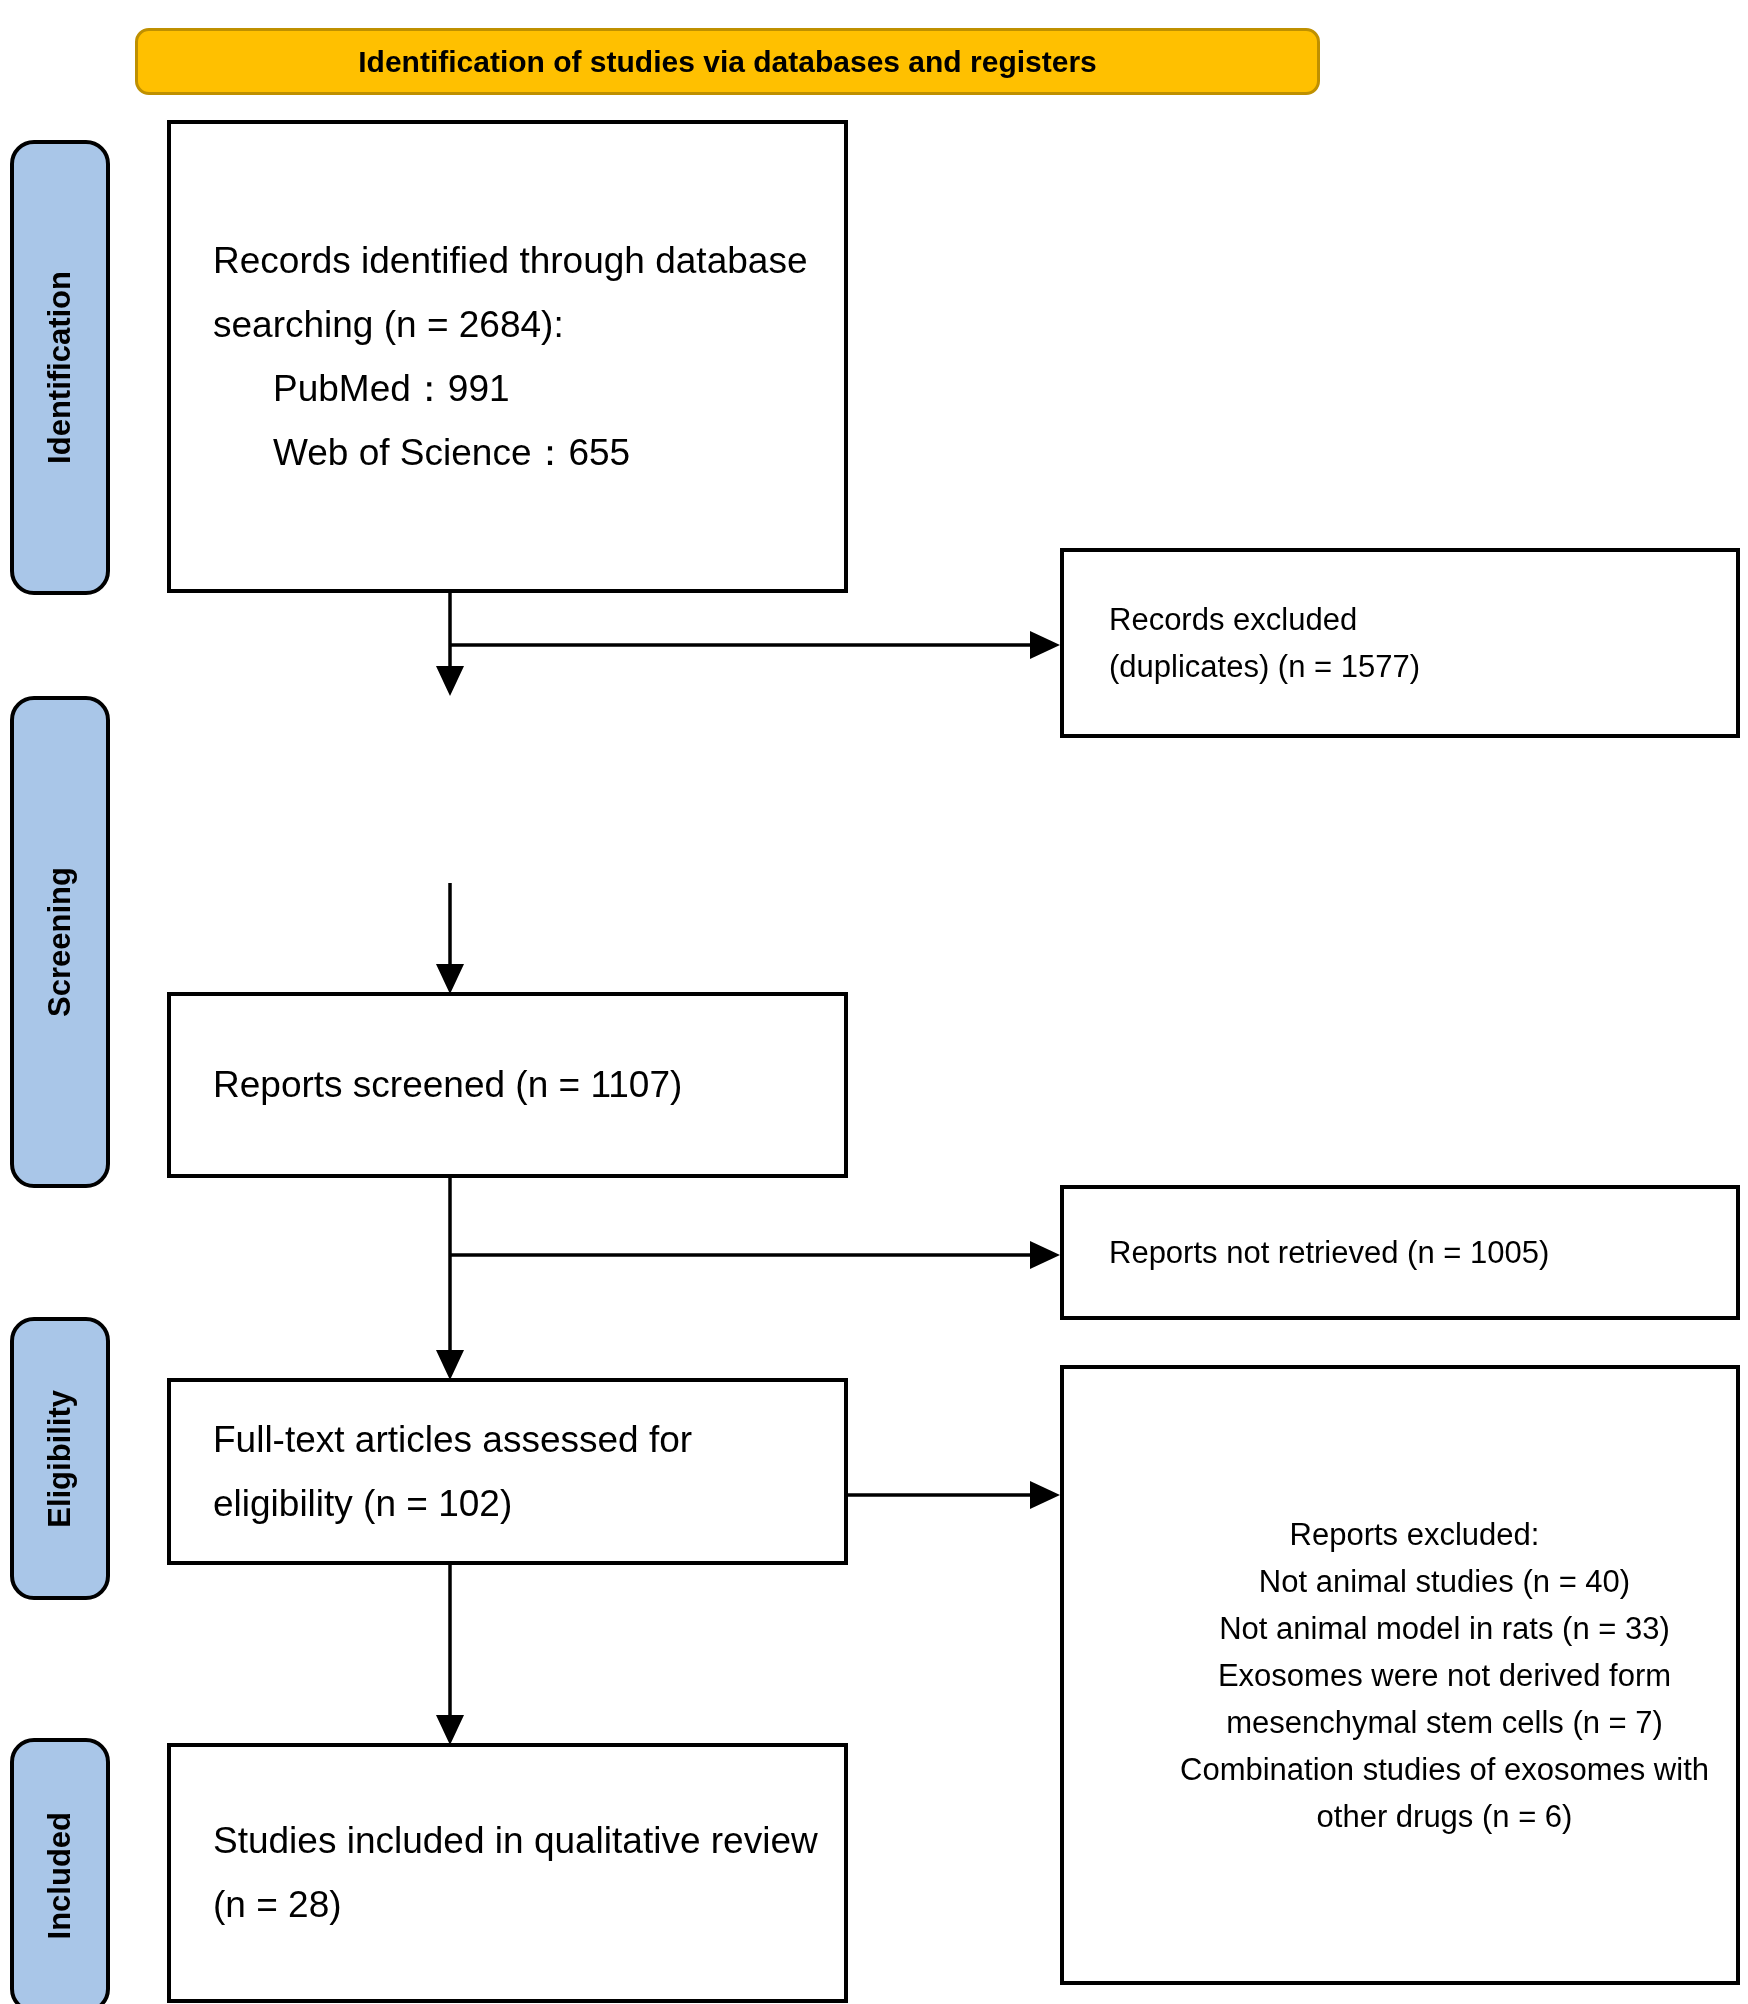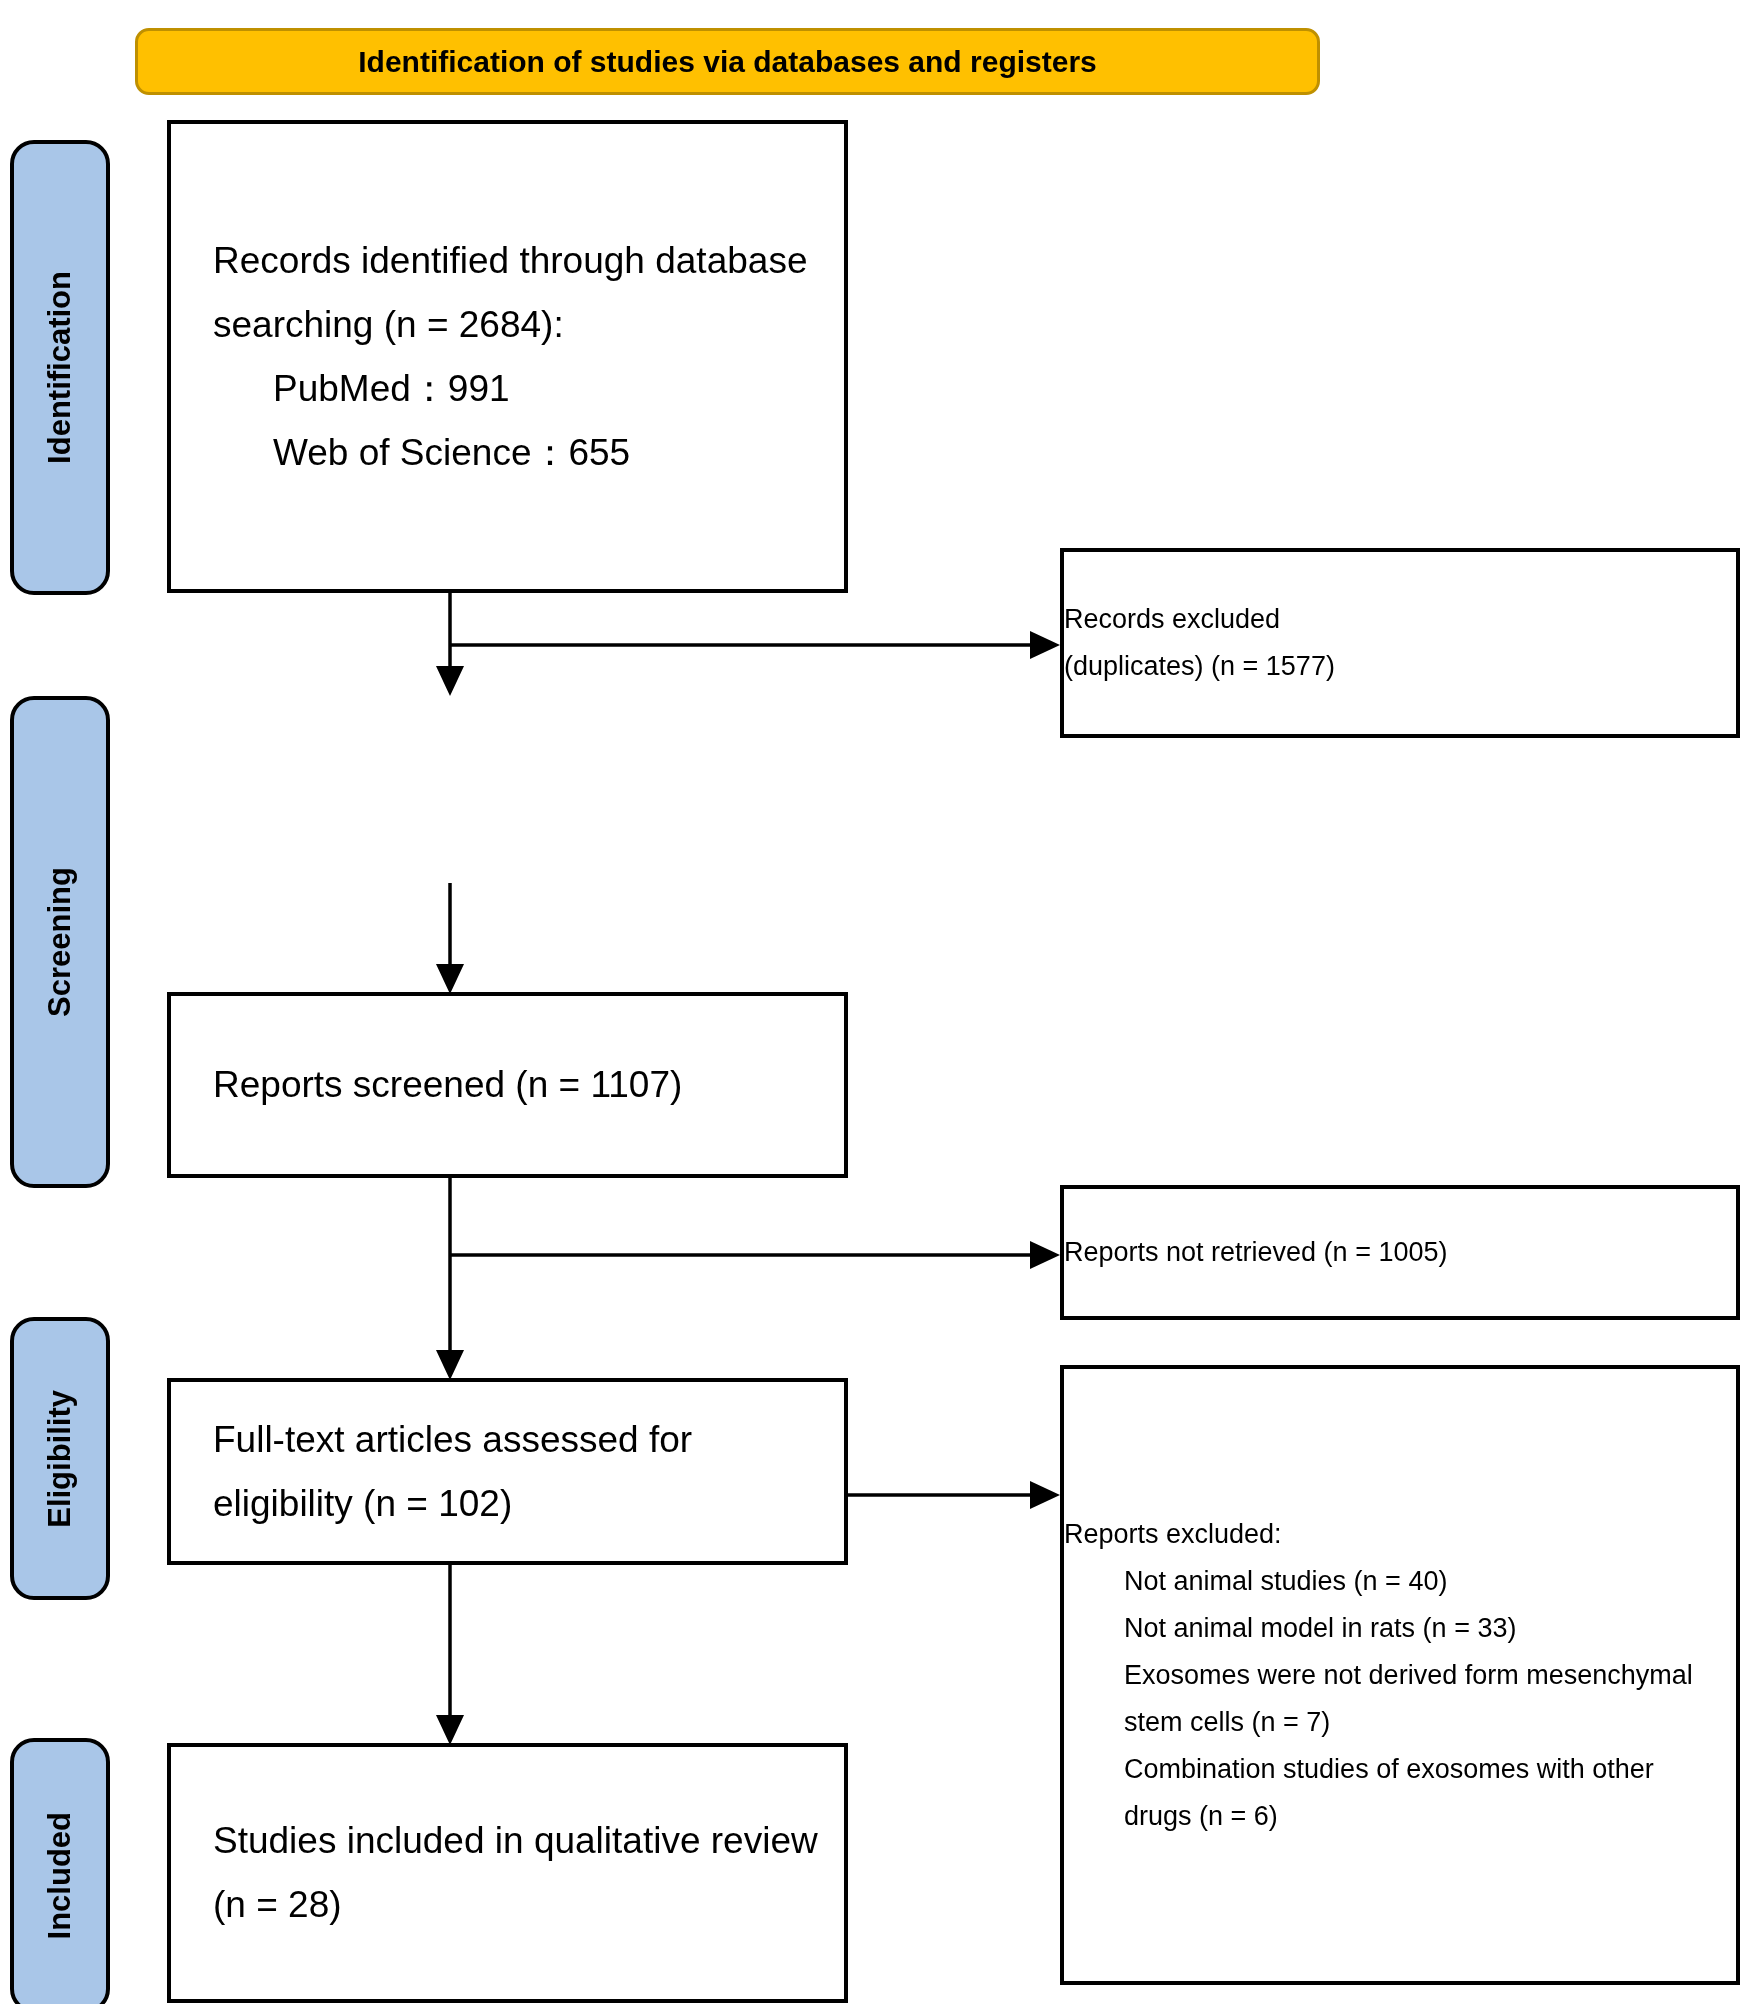--- a/index.html
+++ b/index.html
@@ -44,21 +44,21 @@
   }
   .btext{font-size:37px;line-height:64px;padding-left:42px;padding-right:18px;}
   .indent{padding-left:60px;}
   
   .rbox{
     position:absolute;left:1060px;width:680px;
     background:#fff;border:4px solid #000;
     display:flex;flex-direction:column;justify-content:center;
     box-sizing:border-box;
   }
-  .rtext{font-size:27px;line-height:47px;padding-right:16px;}
+  .rtext{font-size:31px;line-height:47px;padding-left:45px;padding-right:16px;}
   .rtext .indent{padding-left:60px;}
   
   svg.connectors{position:absolute;left:0;top:0;pointer-events:none;}
   .cline{stroke:#000;stroke-width:3.5;}
   .chead{fill:#000;stroke:none;}
 </style>
 </head>
 <body>
 
 <div class="canvas">
@@ -105,21 +105,21 @@
     <div class="rtext">
       <div>Records excluded</div>
       <div>(duplicates) (n = 1577)</div>
     </div>
   </div>
 
   <div class="rbox" style="top:1165px;height:135px;">
     <div class="rtext">Reports not retrieved (n = 1005)</div>
   </div>
 
-  <div class="rbox" style="top:1345px;height:620px;">
+  <div class="rbox" style="top:1345px;height:620px;text-align:center;">
     <div class="rtext">
       <div>Reports excluded:</div>
       <div class="indent">Not animal studies (n = 40)</div>
       <div class="indent">Not animal model in rats (n = 33)</div>
       <div class="indent">Exosomes were not derived form mesenchymal stem cells (n = 7)</div>
       <div class="indent">Combination studies of exosomes with other drugs (n = 6)</div>
     </div>
   </div>
 
   <svg class="connectors" width="1748" height="2004" viewBox="0 0 1748 2004">

